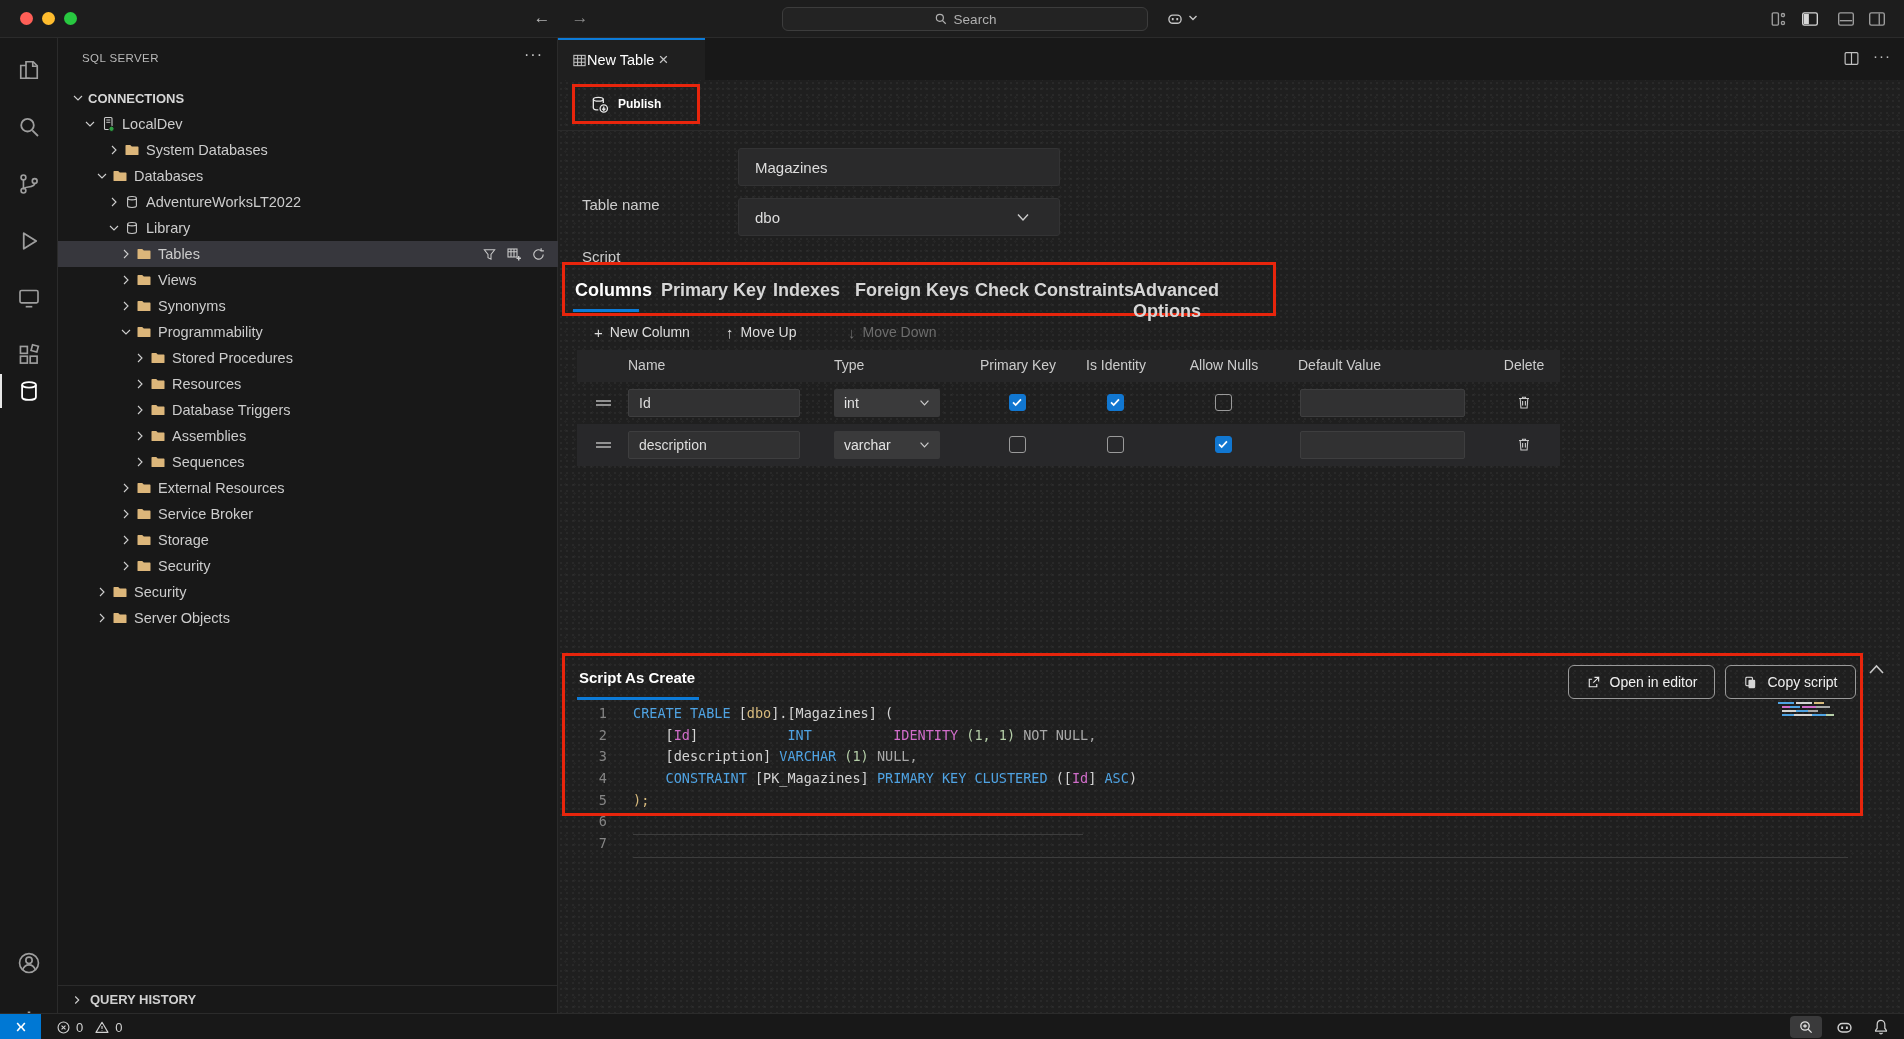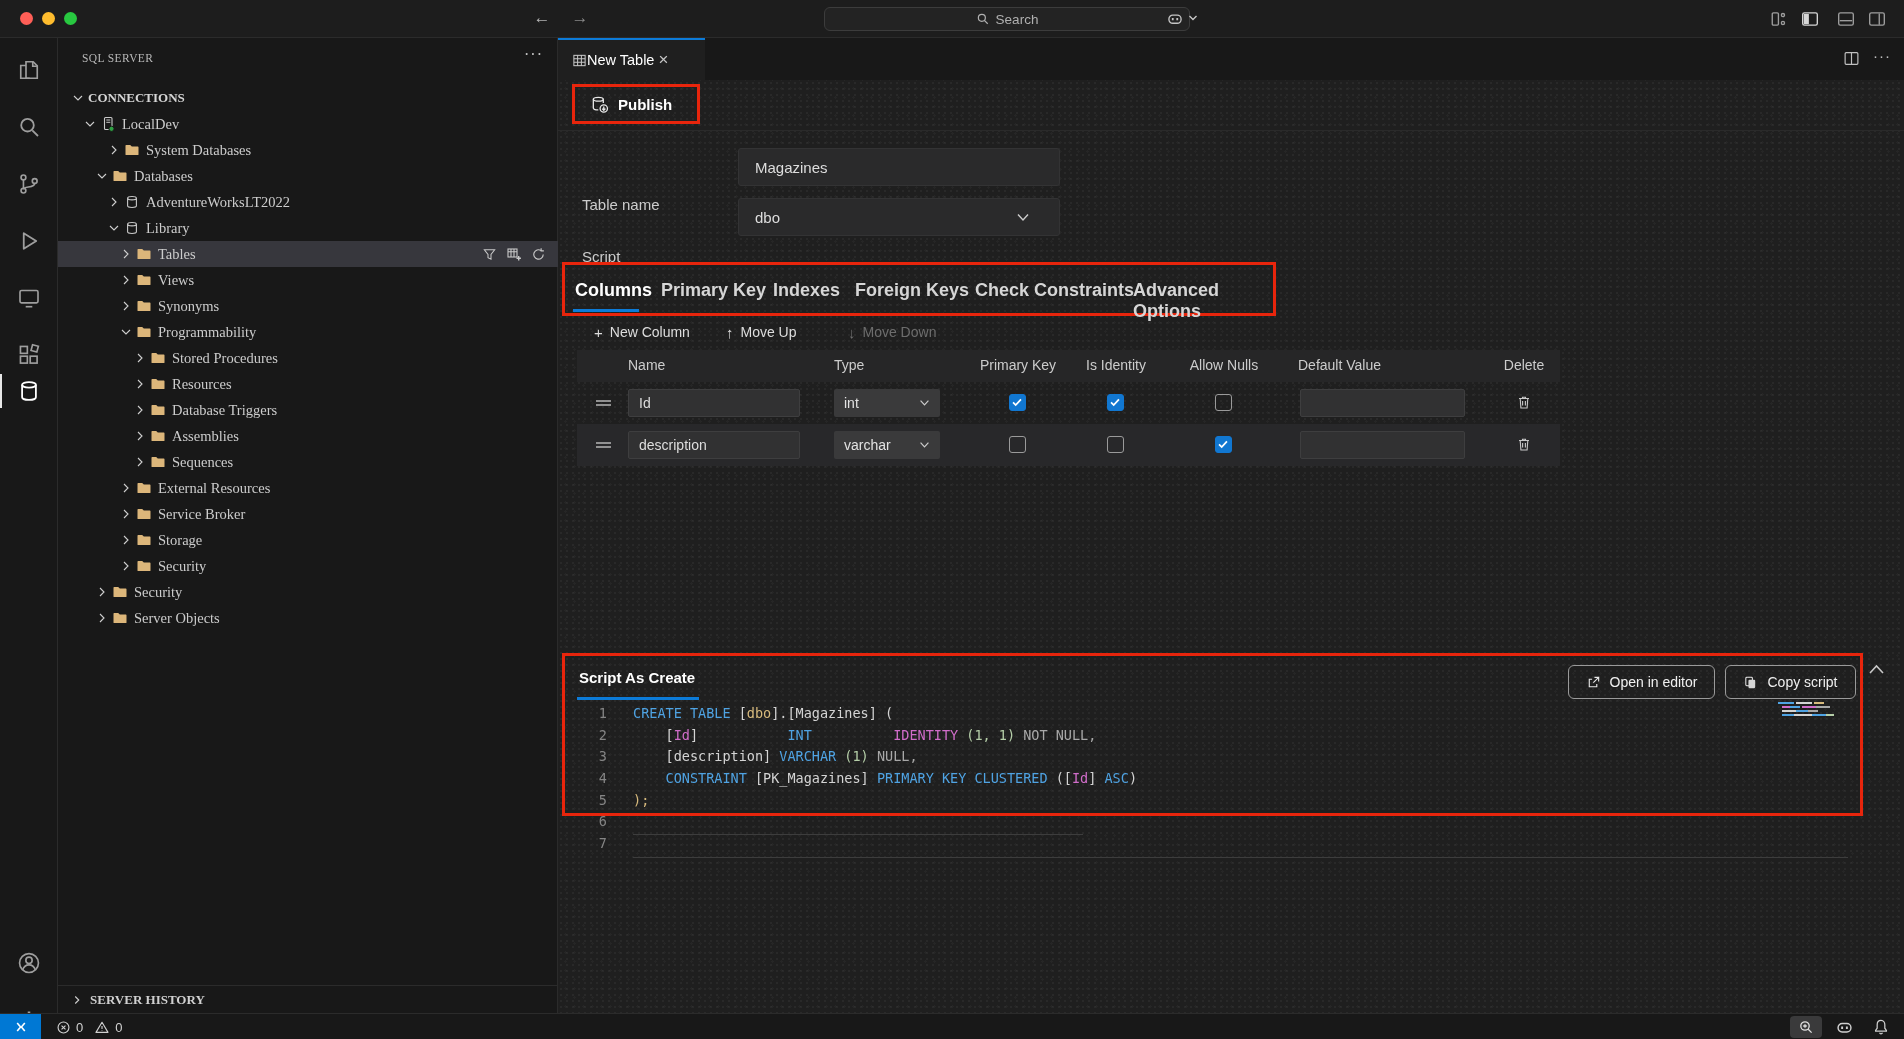--- a/index.html
+++ b/index.html
@@ -6,30 +6,30 @@
   html,body { width:1904px; height:1039px; overflow:hidden; background:#181818;
     font-family:"Liberation Sans", sans-serif; color:#cccccc; }
   .abs { position:absolute; }
   svg { display:block; }
 
   
   #titlebar { left:0; top:0; width:1904px; height:38px; background:#1d1d1d; border-bottom:1px solid #2b2b2b; }
   .light { width:13px; height:13px; border-radius:50%; top:12px; }
   .navarrow { top:8px; font-size:17px; color:#b4b4b4; width:24px; text-align:center; cursor:default; }
   #searchbox { left:782px; top:7px; width:366px; height:24px; background:#232323; border:1px solid #3c3c3c;
-    border-radius:6px; display:flex; align-items:center; justify-content:center; gap:6px; color:#b0b0b0; font-size:13.5px;margin-left:42px; }
+    border-radius:6px; display:flex; align-items:center; justify-content:center; gap:6px; color:#b0b0b0; font-size:13.5px; }
   .tbicon { top:10px; }
 
   
   #activitybar { left:0; top:38px; width:58px; height:975px; background:#181818; border-right:1px solid #2b2b2b; }
   .act { left:17px; width:24px; height:24px; }
   .actbar { left:0; width:2px; height:34px; background:#e7e7e7; }
 
   
-  #sidebar { left:58px; top:38px; width:500px; height:975px; background:#181818; border-right:1px solid #2b2b2b;font-family:Liberation Serif, serif; }
+  #sidebar { left:58px; top:38px; width:500px; height:975px; background:#181818; border-right:1px solid #2b2b2b; }
   #sb-title { left:24px; top:14px; font-size:11.5px; letter-spacing:.4px; color:#b8b8b8; }
   #sb-dots { left:466px; top:8px; font-size:16px; color:#c5c5c5; letter-spacing:1px; }
   #tree { left:0; top:47px; width:500px; }
   .trow { height:26px; display:flex; align-items:center; font-size:14.5px; color:#cccccc; white-space:nowrap; position:relative; }
   .trow.sel { background:#37373d; }
   .tw { width:20px; display:flex; justify-content:center; flex:none; }
   .ticon { width:22px; display:flex; justify-content:flex-start; flex:none; }
   .l0{padding-left:10px}.l1{padding-left:22px}.l2{padding-left:34px}.l3{padding-left:46px}.l4{padding-left:58px}.l5{padding-left:72px}
   .boldrow { font-weight:bold; font-size:13px; color:#d6d6d6; }
   .rowacts { position:absolute; left:424px; top:0; height:26px; display:flex; align-items:center; gap:9px; }
@@ -41,21 +41,21 @@
   #editor .texture { left:0; top:42px; width:1346px; height:933px;
      background-image: radial-gradient(rgba(255,255,255,.045) 1px, transparent 1.1px),
                        radial-gradient(rgba(255,255,255,.03) 1px, transparent 1.1px);
      background-size: 6px 6px, 9px 9px; background-position:0 0, 3px 4px; }
   #tabbar { left:0; top:0; width:1346px; height:42px; background:#181818; }
   #tab-newtable { left:0; top:0; width:147px; height:42px; background:#1f1f1f; border-top:2px solid #0c7bd8;
      display:flex; align-items:center; gap:0; padding-left:14px; color:#ffffff; font-size:14.5px; }
   .tabclose { color:#c5c5c5; font-size:17px; margin-left:4px; }
   .redbox { border:3px solid #e8250c; }
   #publishbox { left:14px; top:46px; width:128px; height:40px; display:flex; align-items:center; gap:9px; padding-left:15px; }
-  #publishbox span { color:#ffffff; font-weight:bold; font-size:15px; }
+  #publishbox span { color:#ffffff; font-weight:bold; font-size:12px; }
   #toolsep { left:0; top:92px; width:1346px; height:1px; background:#2a2a2a; }
   .formlabel { left:24px; font-size:15px; color:#cccccc; }
   .forminput { left:180px; width:322px; height:38px; background:#2a2a2b; border:1px solid #333334; border-radius:3px;
      color:#dddddd; font-size:15px; padding:0 16px; font-family:"Liberation Sans",sans-serif; }
   #schema-chevron { left:458px; }
 
   #designer-tabsbox { left:4px; top:224px; width:714px; height:54px; }
   .dtab { position:absolute; top:15px; font-size:18px; font-weight:600; color:#d6d6d6; }
   .dtab.active { color:#ffffff; }
   #dtab-underline { left:8px; top:44px; width:66px; height:3px; background:#0c7bd8; }
@@ -515,21 +515,21 @@
       <span>Server Objects</span>
     </div>
   </div>
 
   <div id="queryhistory" class="abs">
     <span>
         <svg width="14" height="14" viewBox="0 0 16 16" fill="none" stroke="#cfcfcf" stroke-width="1.3">
           <path d="M6 4l4 4-4 4"></path>
         </svg>
       </span>
-    <span>SERVER HISTORY</span>
+    <span>QUERY HISTORY</span>
   </div>
 </div>
 
 <div id="editor" class="abs">
   <div class="texture abs"></div>
 
   <div id="tabbar" class="abs">
     <div id="tab-newtable" class="abs">
       <span>
           <svg width="15" height="15" viewBox="0 0 16 16" fill="none" stroke="#c8c8c8" stroke-width="1.1">

